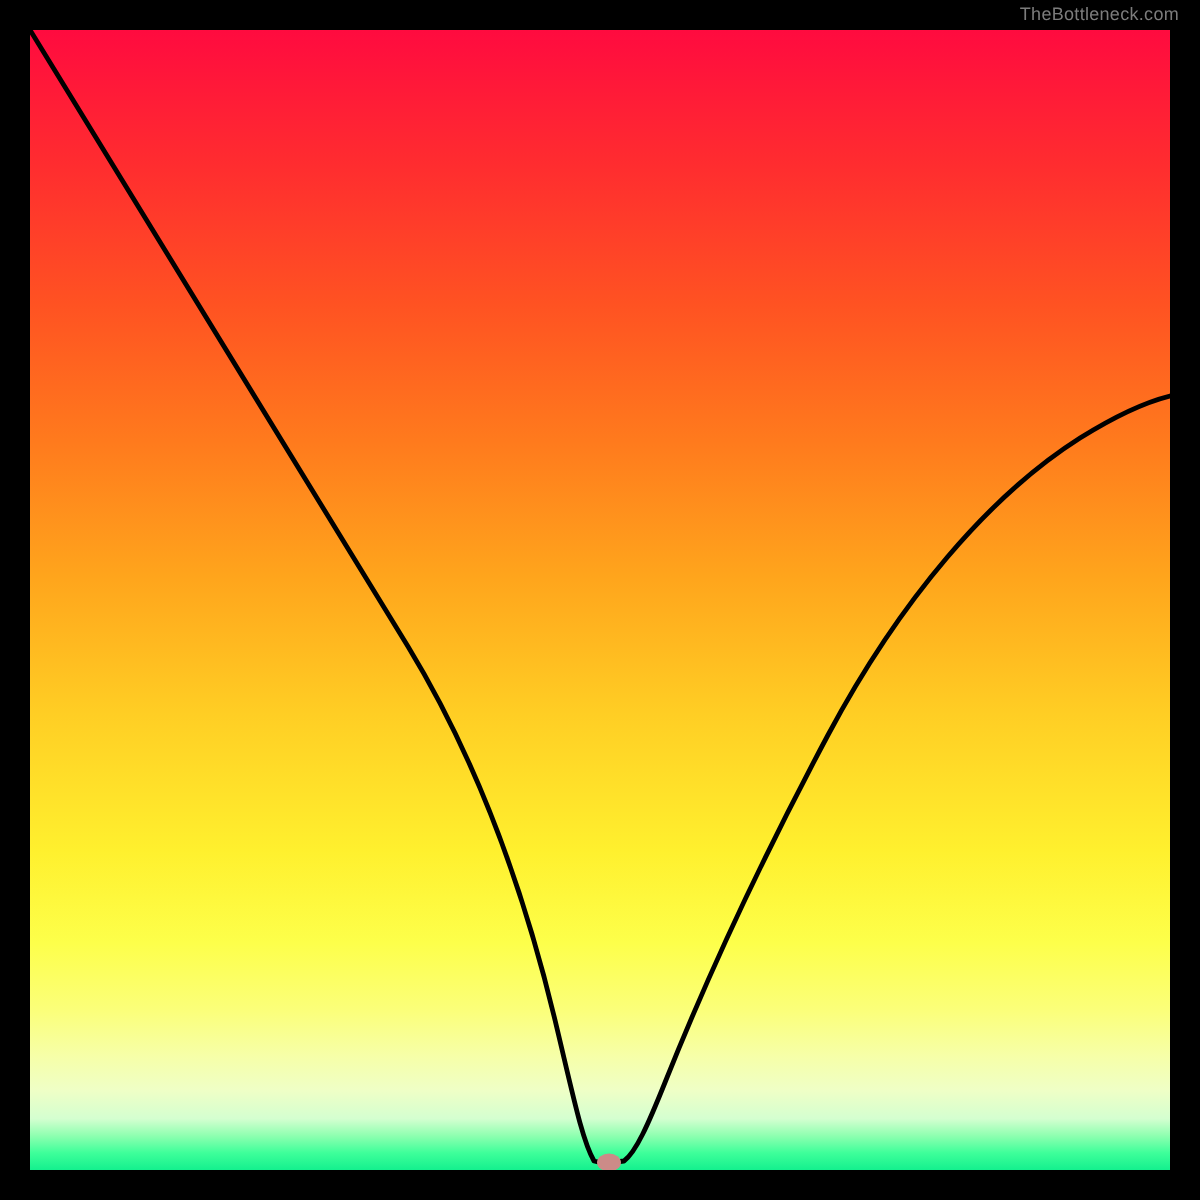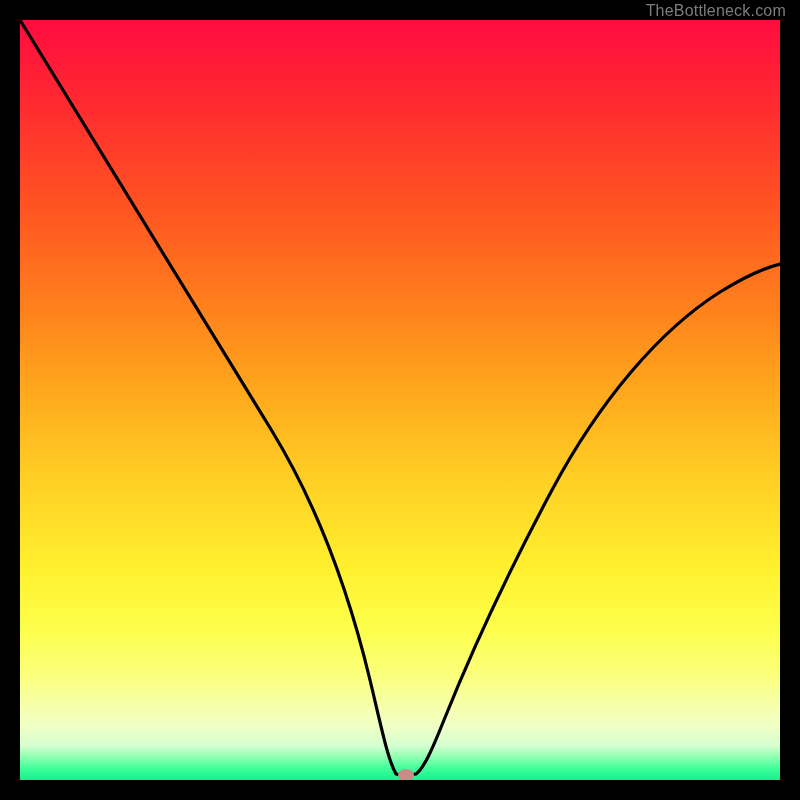--- a/index.html
+++ b/index.html
@@ -49,21 +49,21 @@
   }
   .curve-svg {
     position: absolute;
     inset: 0;
   }
   .watermark {
     position: absolute;
     top: 2px;
     right: 14px;
     color: #7c7c7c;
-    font-size: 16px;
+    font-size: 12px;
     font-weight: 500;
     letter-spacing: 0.2px;
     user-select: none;
   }
 </style>
 </head>
 <body>
 
 <div class="frame">
 

